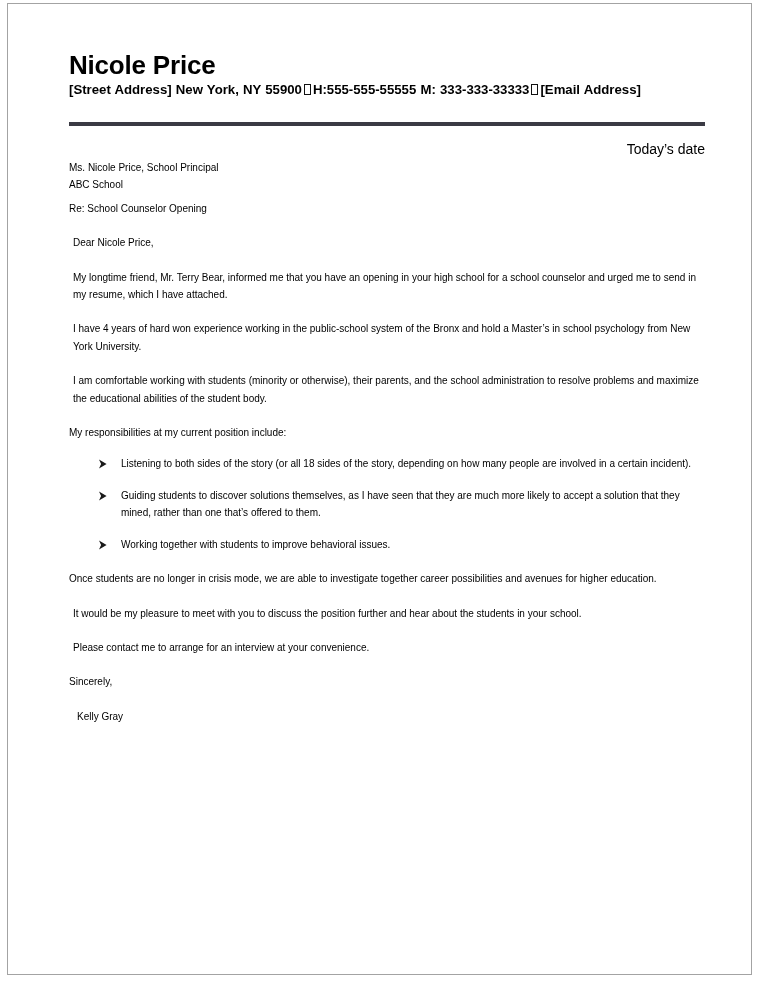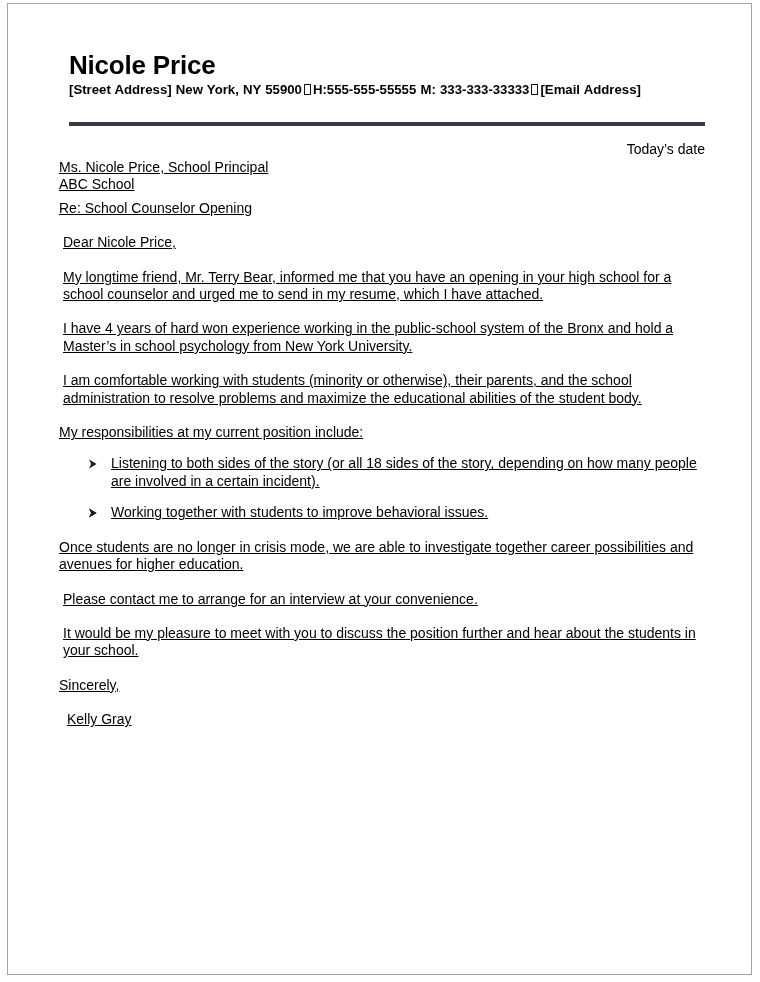--- a/index.html
+++ b/index.html
@@ -83,26 +83,25 @@
     width: 636px;
     text-align: right;
     font-size: 14px;
     font-weight: normal;
     line-height: 18px;
   }
 
   
   .body {
     position: absolute;
-    left: 51px;
+    left: 61px;
     top: 155px;
     width: 640px;
-    font-size: 14px;
+    font-size: 10px;
     line-height: 17.4px;
-    text-decoration: underline;
   }
   .addr-block {
     margin: 0 0 6px 0;
   }
   .addr-block div {
     margin: 0;
   }
   .para {
     margin: 0 0 17px 4px;
   }
@@ -192,33 +191,34 @@
             </svg>
           </span>
           <span>Listening to both sides of the story (or all 18 sides of the story, depending on how many people are involved in a certain incident).</span>
         </li>
         <li>
           <span class="bullet-marker">
             <svg width="10" height="10" viewBox="0 0 10 10" aria-hidden="true">
               <path d="M1 0.6 L8.6 5 L1 9.4 L3.1 5 Z" fill="#1a1a1a"></path>
             </svg>
           </span>
+          <span>Guiding students to discover solutions themselves, as I have seen that they are much more likely to accept a solution that they mined, rather than one that’s offered to them.</span>
         </li>
         <li>
           <span class="bullet-marker">
             <svg width="10" height="10" viewBox="0 0 10 10" aria-hidden="true">
               <path d="M1 0.6 L8.6 5 L1 9.4 L3.1 5 Z" fill="#1a1a1a"></path>
             </svg>
           </span>
           <span>Working together with students to improve behavioral issues.</span>
         </li>
       </ul>
 
       <div class="para post-list">Once students are no longer in crisis mode, we are able to investigate together career possibilities and avenues for higher education.</div>
+      <div class="para">It would be my pleasure to meet with you to discuss the position further and hear about the students in your school.</div>
       <div class="para">Please contact me to arrange for an interview at your convenience.</div>
-      <div class="para">It would be my pleasure to meet with you to discuss the position further and hear about the students in your school.</div>
 
       <div class="sig-close">Sincerely,</div>
       <div class="sig-name">Kelly Gray</div>
 
     </div>
   </div>
 </div>
 
 </body></html>

